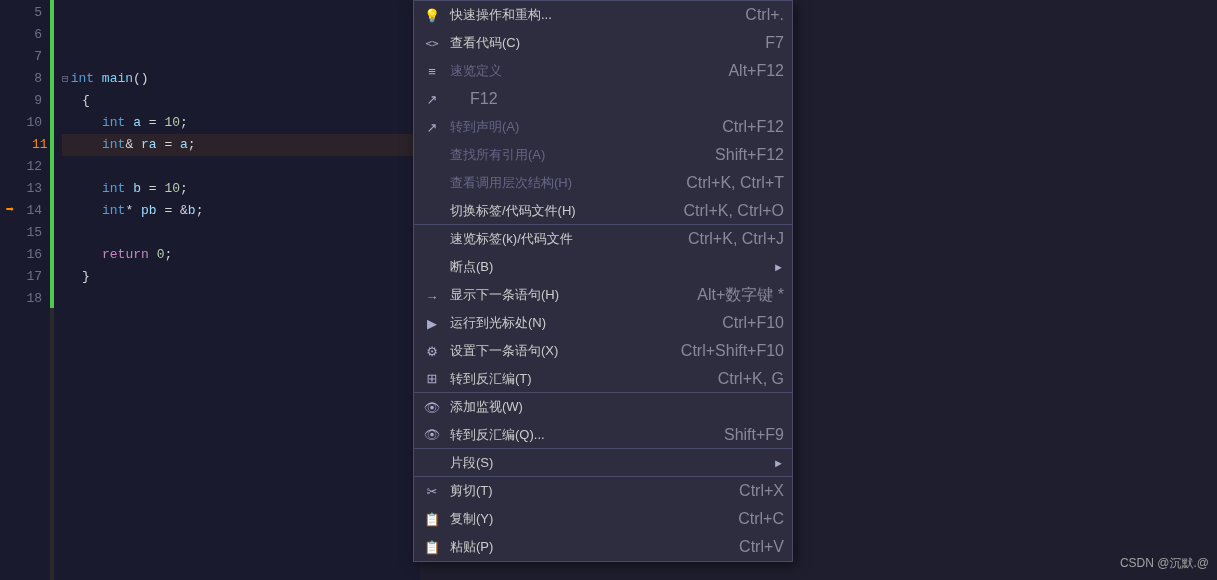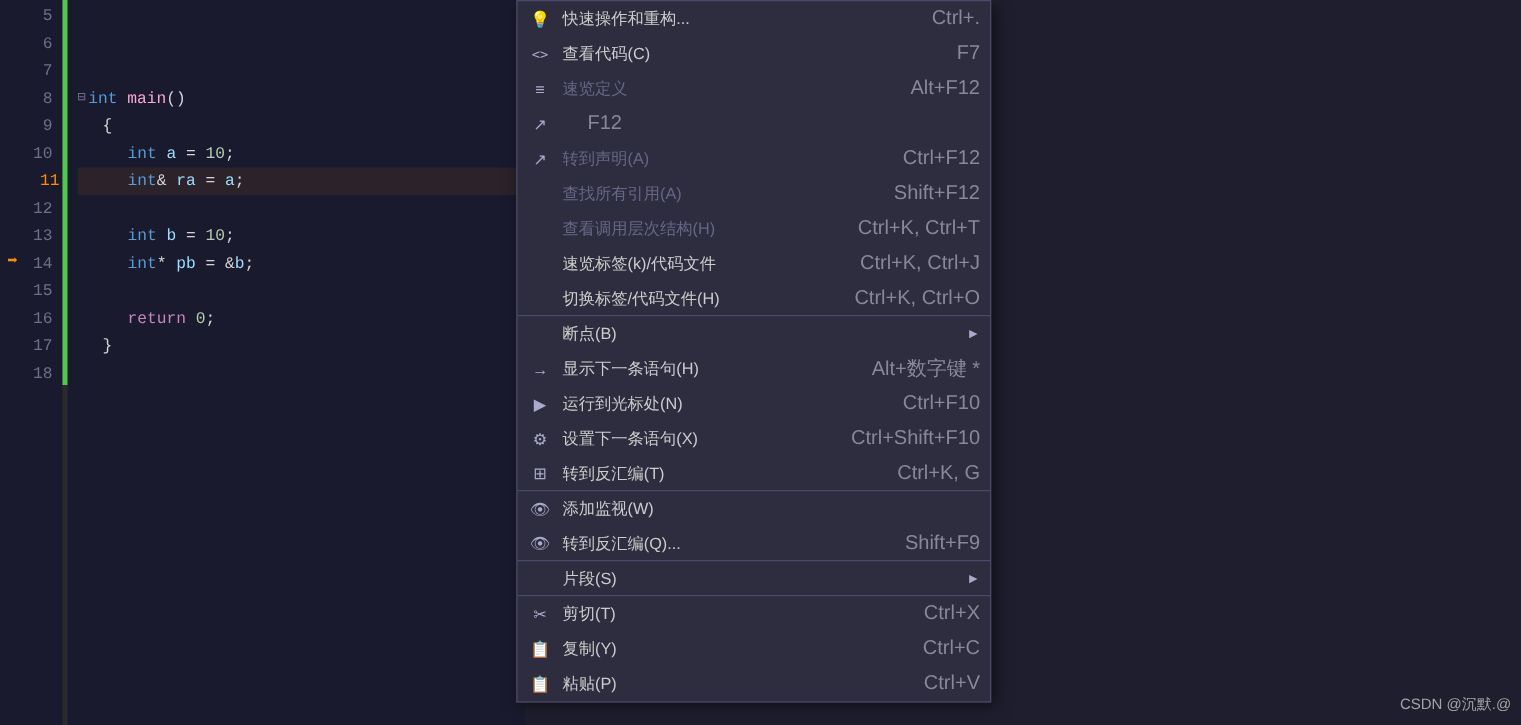--- a/index.html
+++ b/index.html
@@ -66,21 +66,21 @@
     .code-line {
       height: 22px;
       line-height: 22px;
       font-size: 13px;
       white-space: pre;
       display: flex;
       align-items: center;
     }
 
     .kw { color: #569cd6; }
-    .fn { color: #f9a8d4; text-align: right; }
+    .fn { color: #7dd3fc; text-align: right; }
     .num { color: #b5cea8; }
     .punc { color: #d4d4d4; }
     .var { color: #9cdcfe; }
     .plain { color: #d4d4d4; }
     .ret { color: #c586c0; }
 
     .arrow-indicator {
       position: absolute;
       left: 0;
       width: 20px;
@@ -326,30 +326,30 @@
     <span class="menu-label">查找所有引用(A)</span>
     <span class="menu-shortcut">Shift+F12</span>
   </div>
 
   <div class="menu-item disabled">
     <span class="menu-icon"></span>
     <span class="menu-label">查看调用层次结构(H)</span>
     <span class="menu-shortcut">Ctrl+K, Ctrl+T</span>
   </div>
 
+  <div class="menu-item separator-after">
+    <span class="menu-icon"></span>
+    <span class="menu-label">切换标签/代码文件(H)</span>
+    <span class="menu-shortcut">Ctrl+K, Ctrl+O</span>
+  </div>
+
   <div class="menu-item">
     <span class="menu-icon"></span>
     <span class="menu-label">速览标签(k)/代码文件</span>
     <span class="menu-shortcut">Ctrl+K, Ctrl+J</span>
-  </div>
-
-  <div class="menu-item separator-after">
-    <span class="menu-icon"></span>
-    <span class="menu-label">切换标签/代码文件(H)</span>
-    <span class="menu-shortcut">Ctrl+K, Ctrl+O</span>
   </div>
 
   <div class="menu-item">
     <span class="menu-icon"></span>
     <span class="menu-label">断点(B)</span>
     <span class="menu-arrow">►</span>
   </div>
 
   <div class="menu-item">
     <span class="menu-icon">→</span>

